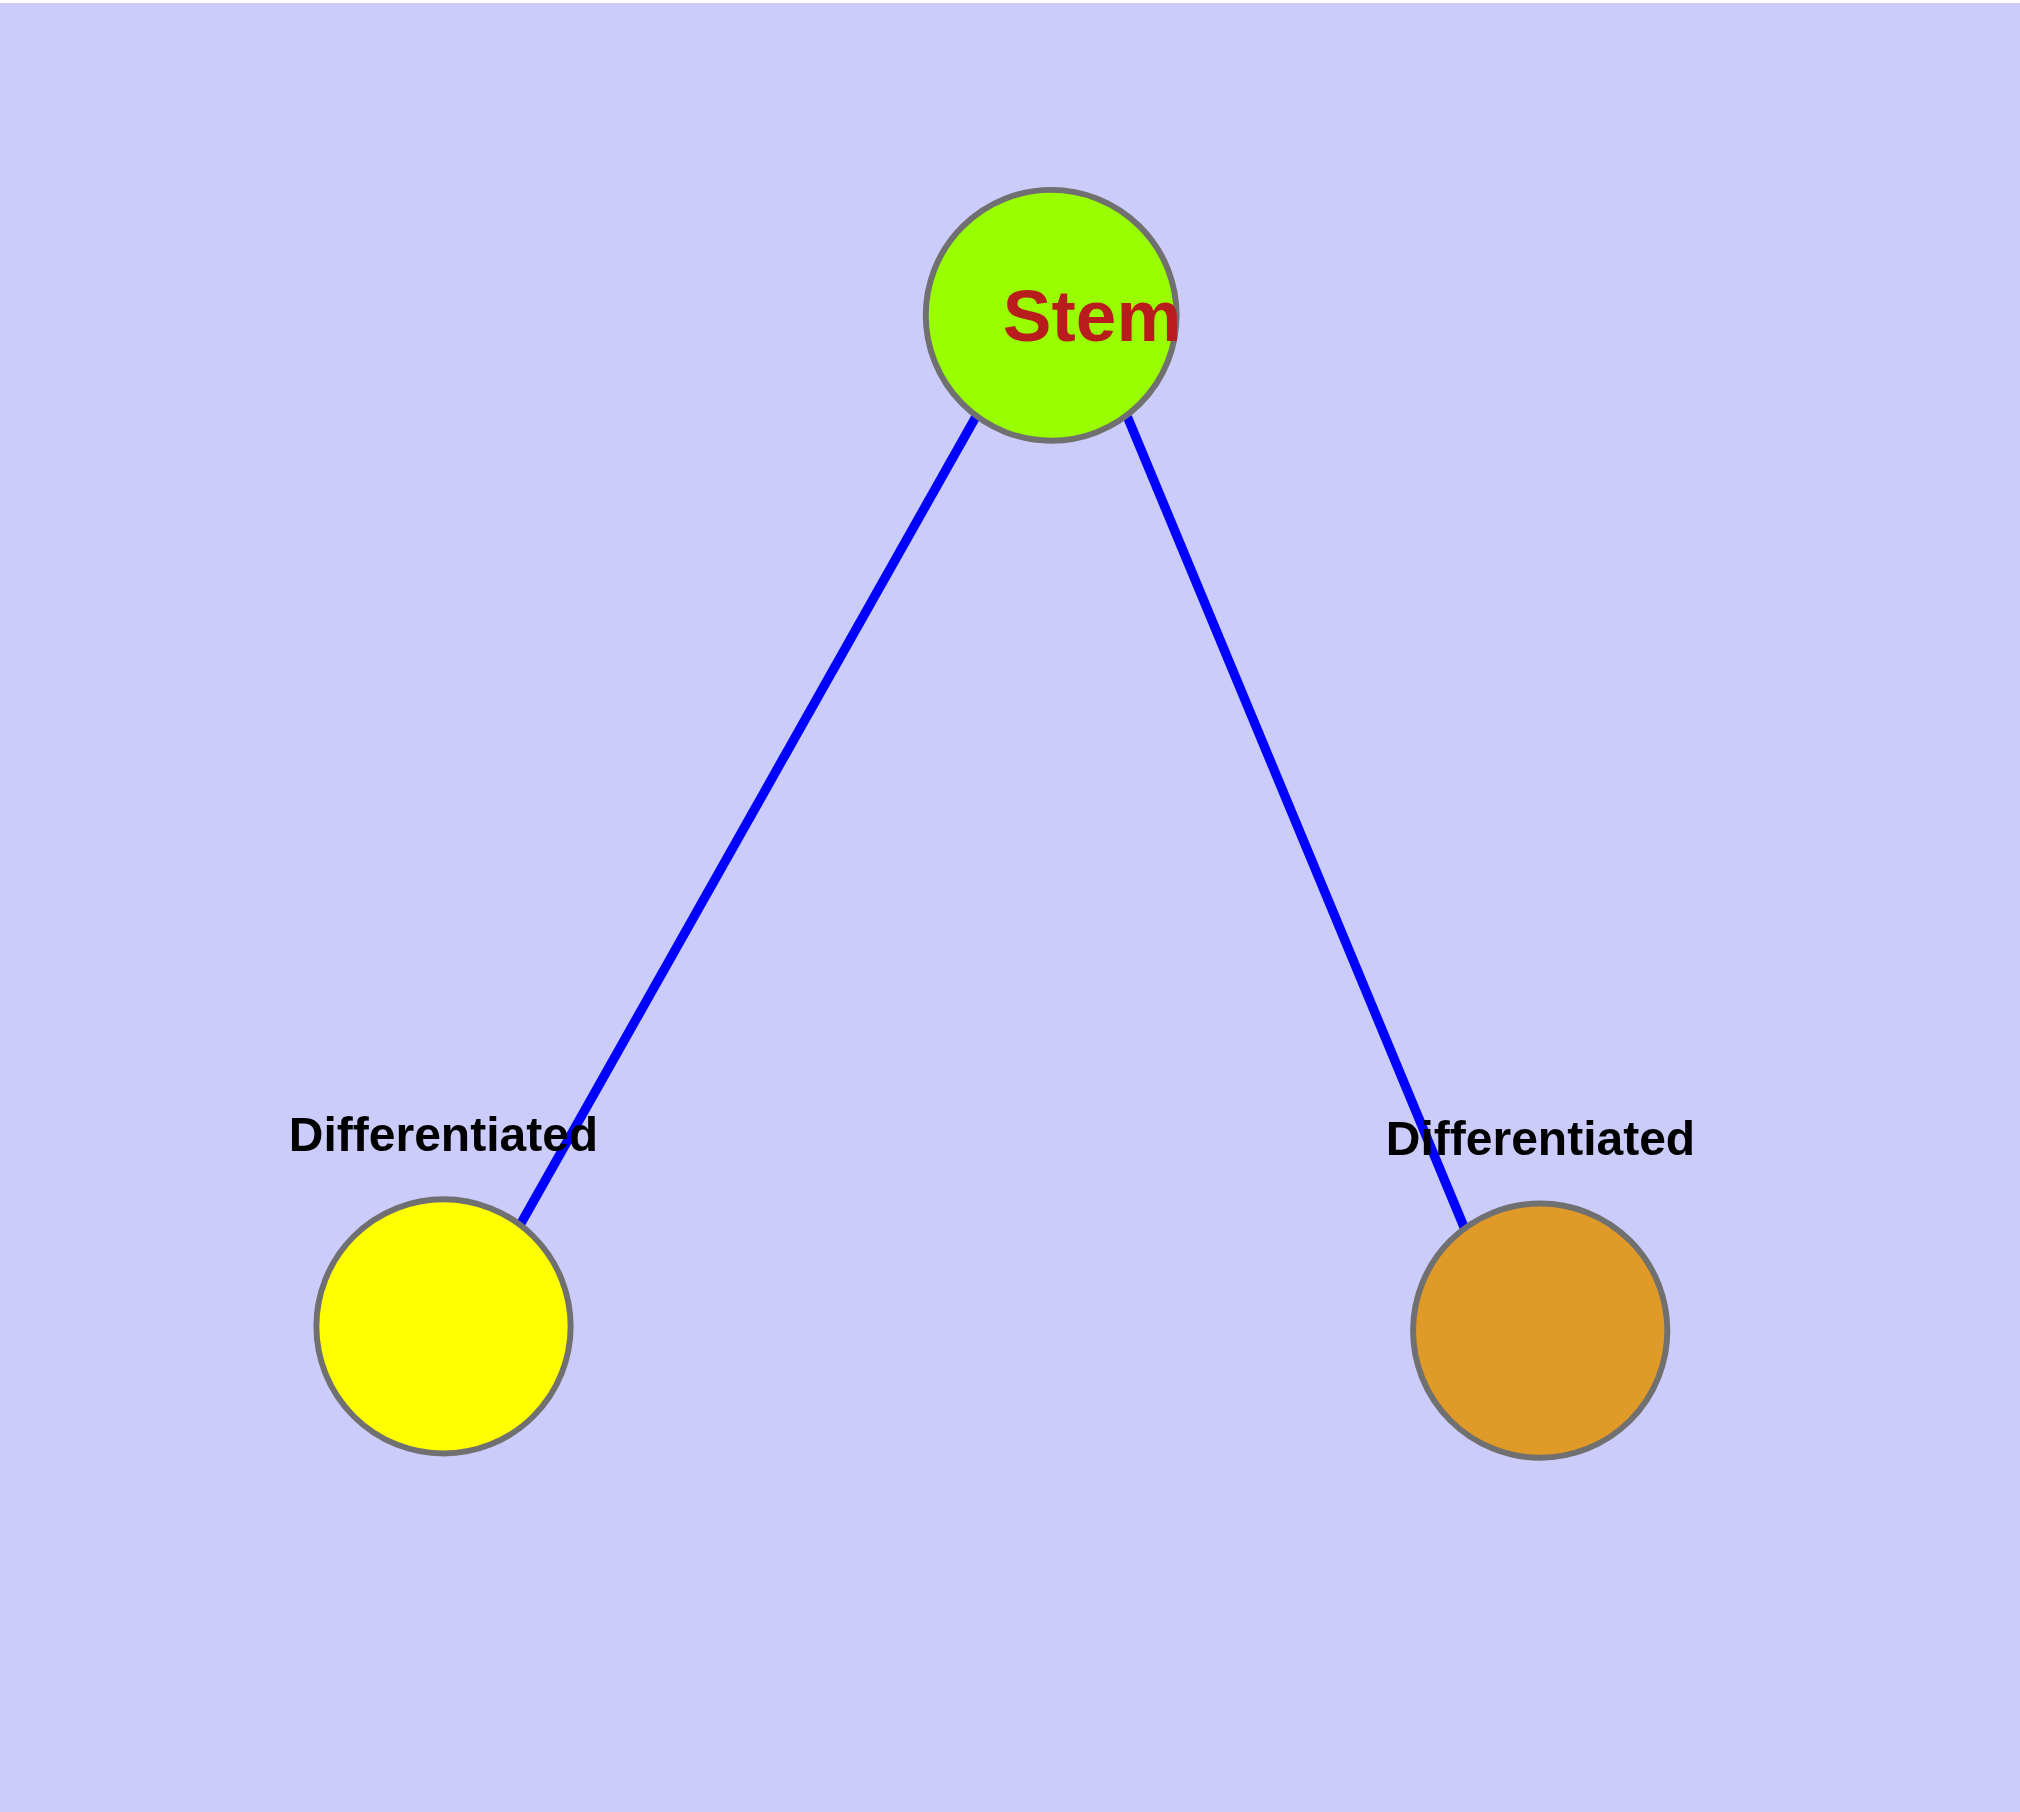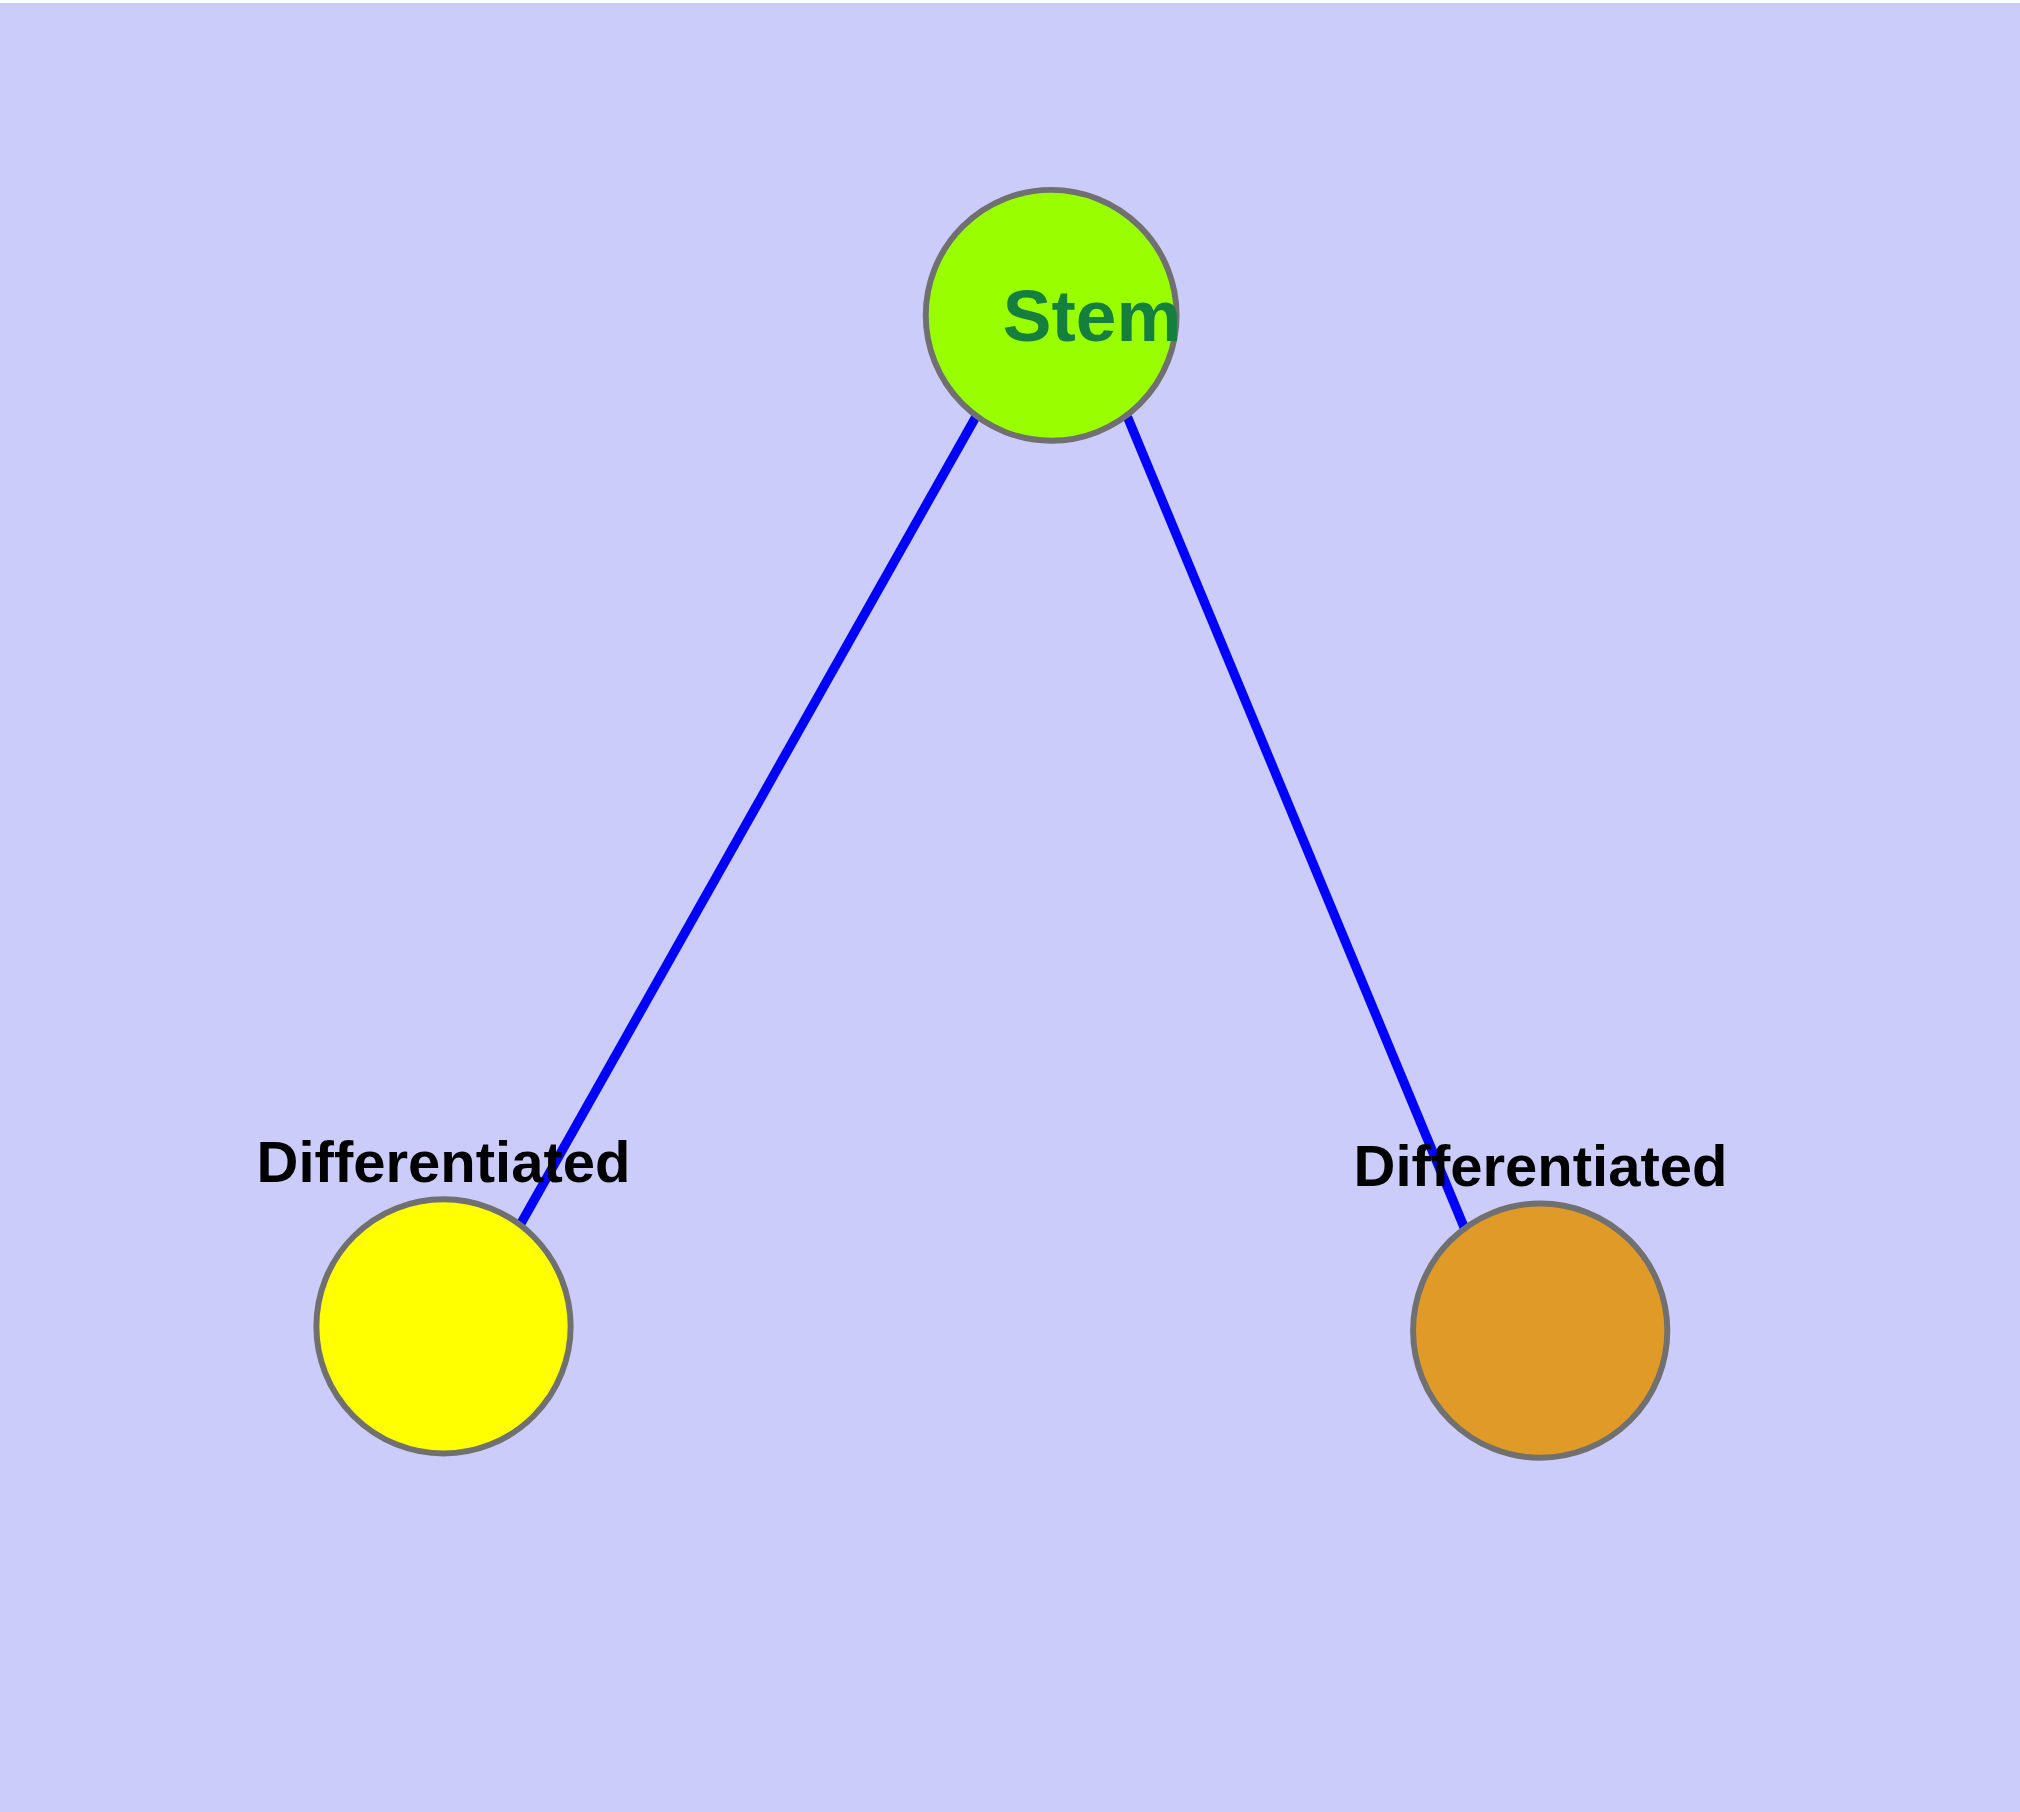--- a/index.html
+++ b/index.html
@@ -39,21 +39,21 @@
     line-height: 1.12;
     white-space: pre;
     pointer-events: none;
     -webkit-font-smoothing: antialiased;
   }
   .label-stem {
     font-size: 73px;
     width: 509px;
   }
   .label-diff {
-    font-size: 58px;
+    font-size: 48px;
     width: 763px;
   }
 </style>
 </head>
 <body>
 
 <div id="canvas" style="width: 2021px; height: 1812px;">
 
   <div class="bg-rect" style="background: rgb(204, 204, 250);"></div>
 
@@ -62,21 +62,21 @@
       <line id="edge0" stroke="#0000ff" stroke-width="11" stroke-linecap="butt" x1="1151" y1="492" x2="613" y2="1446"></line>
       <line id="edge1" stroke="#0000ff" stroke-width="11" stroke-linecap="butt" x1="1330" y1="492" x2="1728" y2="1450"></line>
     </g>
     <g>
       <circle id="node0" stroke="#707070" stroke-width="7" cx="1240" cy="372" r="148" fill="#99ff00"></circle>
       <circle id="node1" stroke="#707070" stroke-width="7" cx="523" cy="1565" r="150" fill="#ffff00"></circle>
       <circle id="node2" stroke="#707070" stroke-width="7" cx="1817" cy="1570" r="150" fill="#e09a28"></circle>
     </g>
   </svg>
 
-  <div class="node-label label-stem" id="label0" style="left: 797px; color: #15803d; top: 193px;">
+  <div class="node-label label-stem" id="label0" style="left: 797px; color: #b91c1c; top: 193px;">
     <span>Stem</span>
   </div>
 
   <div class="node-label label-diff" id="label1" style="left: 62px; color: rgb(0, 0, 0); top: 1000px;">
     <div>Differentiated</div>
   </div>
 
   <div class="node-label label-diff" id="label2" style="left: 1159px; color: rgb(0, 0, 0); top: 1004px;">
     <div>Differentiated</div>
   </div>

